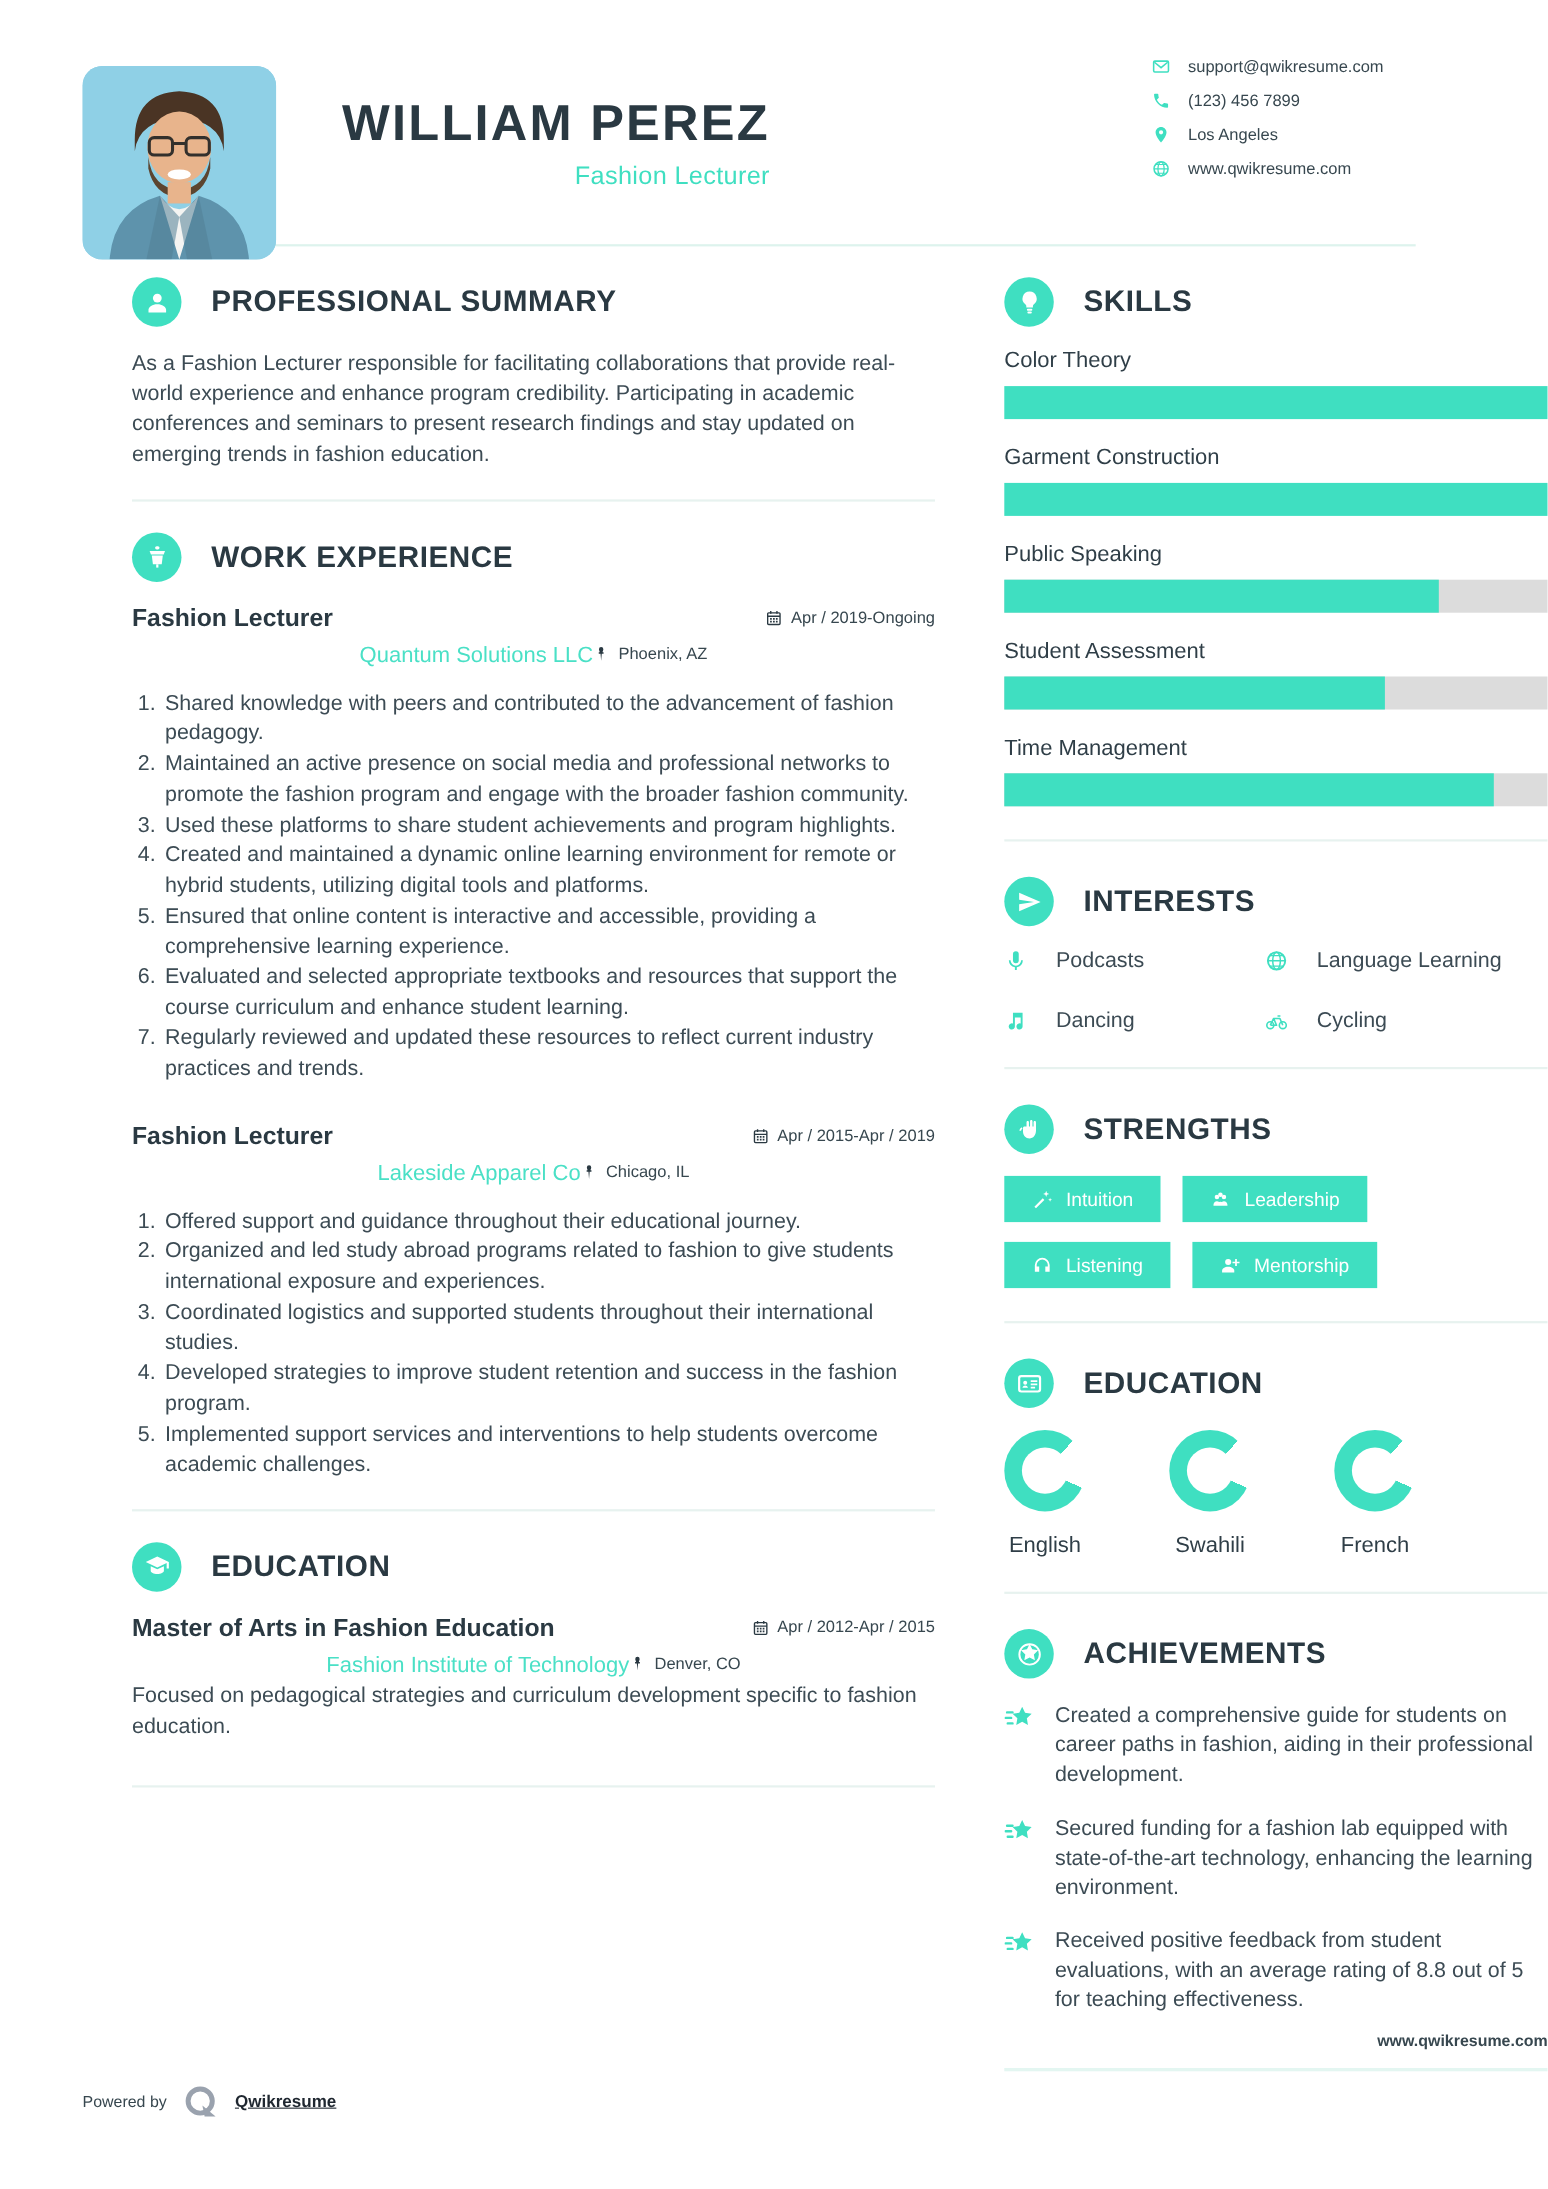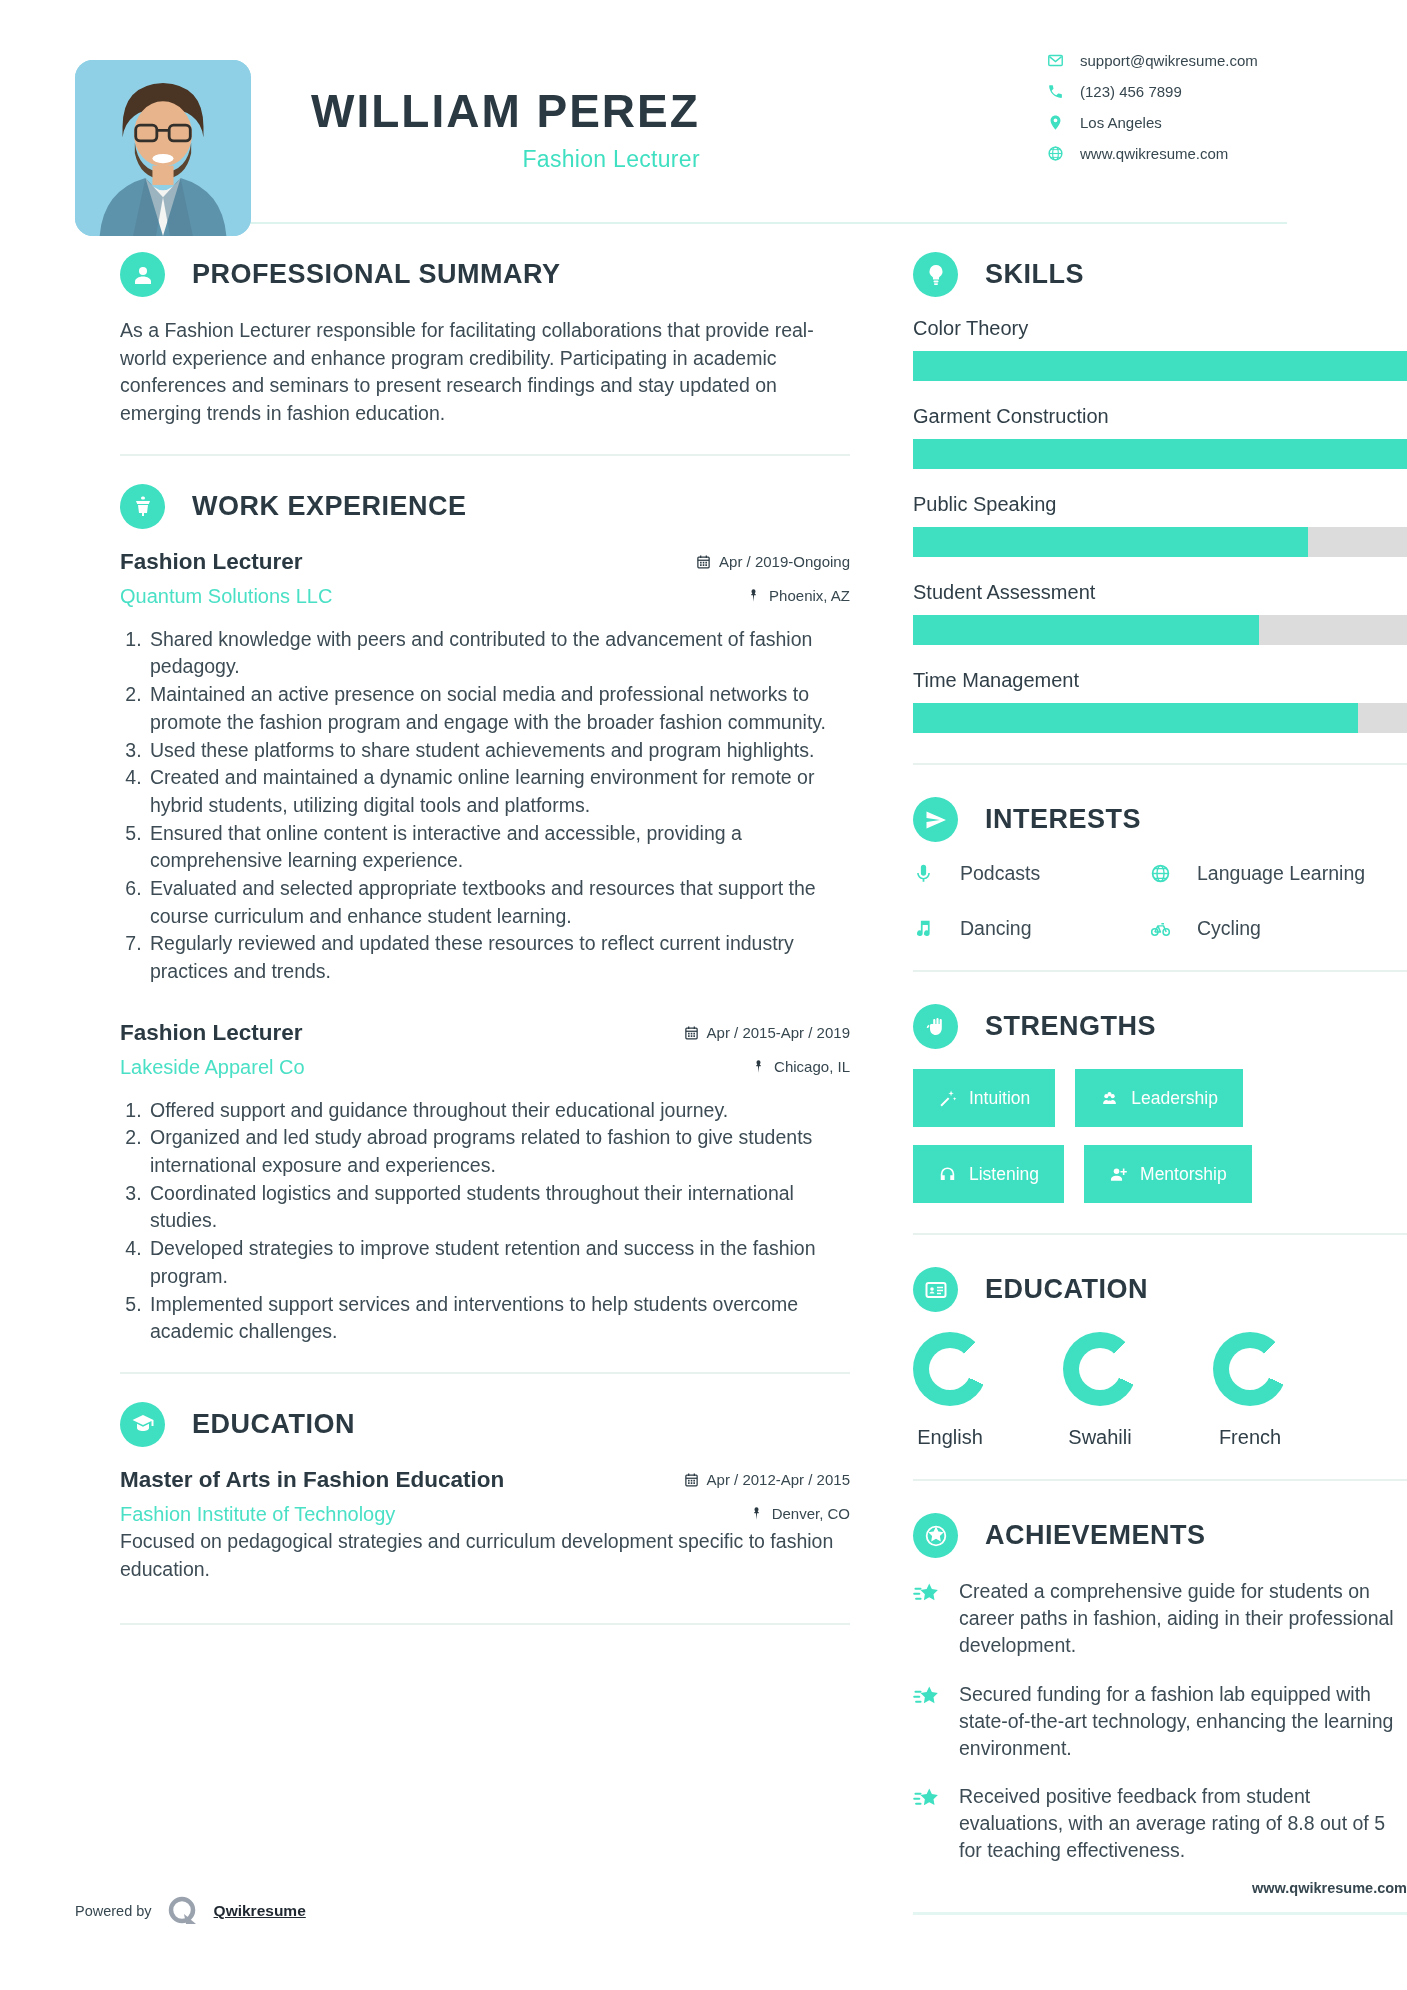--- a/index.html
+++ b/index.html
@@ -48,40 +48,40 @@
 
   
   .job { margin-top:6px; }
   .job + .job { margin-top:34px; }
   .job-row { display:flex; justify-content:space-between; align-items:baseline; }
   .job-name { font-size:22.5px; font-weight:bold; color:#2A3942; }
   .job-meta { font-size:15px; color:#37474F; display:flex; align-items:center; gap:8px; }
   .job-meta .micon { width:15px; height:15px; display:inline-flex; color:#2A3942; }
   .micon svg { width:100%; height:100%; }
   .job-company { font-size:20px; color:#4AE0C6; margin-top:10px; }
-  .job-row2 { display:flex; justify-content:space-between; align-items:baseline; }
+  .job-row2 { display:flex; justify-content:center; align-items:baseline; }
   .job ol { margin:18px 0 0 0; padding-left:27px; }
   .job ol li, .plain-li { font-size:19.5px; line-height:1.42; color:#3C4B54; padding-left:3px; }
 
   
   .skill { margin-bottom:24px; }
   .skill-name { font-size:20px; color:#2F3E47; margin-bottom:11px; }
   .skill-track { width:100%; height:30px; background:#DCDCDC; }
   .skill-fill { height:100%; background:#3FDFC1; }
 
   
   .interests-grid { display:grid; grid-template-columns:237px 1fr; row-gap:32px; margin-top:6px; }
   .interest { display:flex; align-items:center; gap:26px; font-size:19.5px; color:#3C4B54; }
   .interest .iicon { width:21px; height:21px; color:#3FDFC1; display:inline-flex; flex:0 0 auto; }
   .iicon svg { width:100%; height:100%; }
 
   
   .strengths-grid { display:flex; flex-wrap:wrap; gap:18px 20px; margin-top:4px; }
   .pill {
-    background:#3FDFC1; color:#ffffff; height:58px; display:inline-flex; align-items:center;
+    background:#3FDFC1; color:#ffffff; height:42px; display:inline-flex; align-items:center;
     gap:12px; padding:0 25px; font-size:17.5px;
   }
   .pill .picon { width:19px; height:19px; display:inline-flex; }
   .picon svg { width:100%; height:100%; }
 
   
   .langs { display:flex; gap:76px; margin-top:14px; }
   .lang { display:flex; flex-direction:column; align-items:center; gap:20px; }
   .donut { width:74px; height:74px; border-radius:50%; position:relative; }
   .donut::after { content:""; position:absolute; inset:16px; background:#ffffff; border-radius:50%; }

